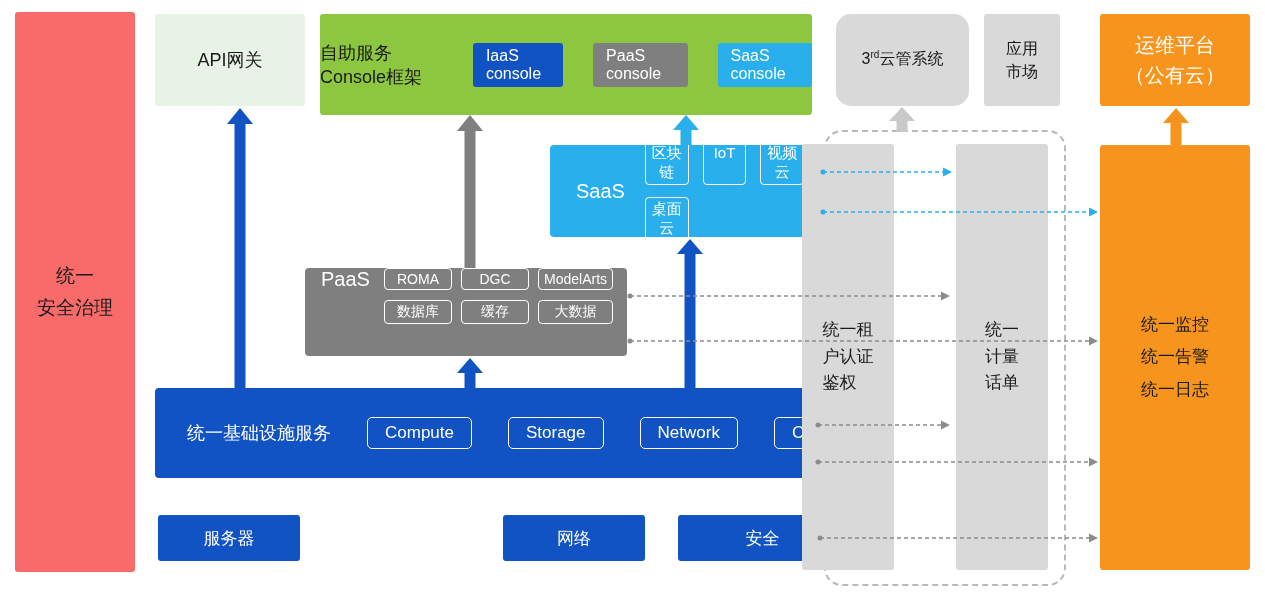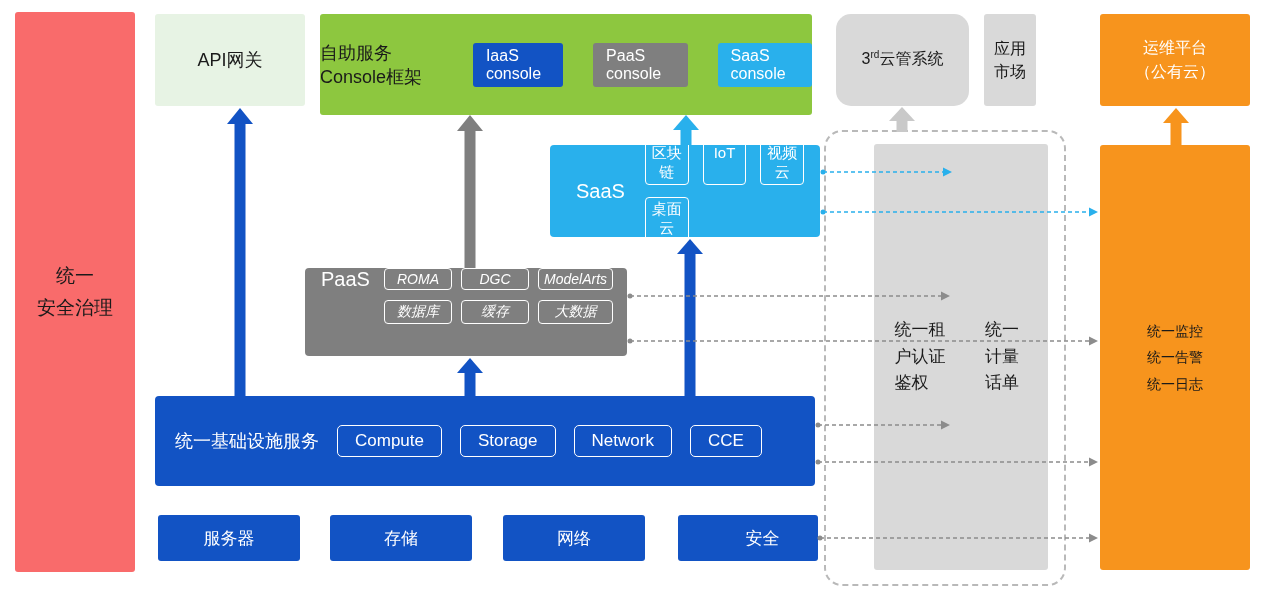--- a/index.html
+++ b/index.html
@@ -25,57 +25,57 @@
   .console-frame{ left:320px; top:14px; width:492px; height:101px; background:var(--green); border-radius:3px;
                   display:flex; justify-content:space-evenly; align-items:center; padding:4px 0; }
   .cf-title{ font-size:18px; }
   .cf-row{ display:flex; gap:30px;margin-left:15px; }
   .cf-chip{ color:#fff; font-size:16px; padding:4px 13px; border-radius:3px; }
   .cf-chip.iaas{ background:var(--blue); }
   .cf-chip.paas{ background:var(--gray); }
   .cf-chip.saas{ background:var(--cyan); }
   .third-party{ left:836px; top:14px; width:133px; height:92px; background:var(--lgray); font-size:16px;border-radius:15px; }
   .third-party sup{ font-size:10px; }
-  .app-market{ left:984px; top:14px; width:52px; height:92px; background:var(--lgray); font-size:16px; line-height:1.45; }
-  .ops-top{ left:1100px; top:14px; width:150px; height:92px; background:var(--orange); color:#fff; font-size:16px; line-height:1.5; }
+  .app-market{ left:984px; top:14px; width:76px; height:92px; background:var(--lgray); font-size:16px; line-height:1.45; }
+  .ops-top{ left:1100px; top:14px; width:150px; height:92px; background:var(--orange); color:#fff; font-size:20px; line-height:1.5; }
 
   
   .saas-box{ left:550px; top:145px; width:270px; height:92px; background:var(--cyan); border-radius:4px;
              display:flex; align-items:center; gap:20px; padding:0 16px 0 26px; }
   .blk-label{ color:#fff; font-size:20px; }
   .grid{ display:grid; flex:1; }
   .g2{ grid-template-columns:1fr 1fr 1fr; gap:12px 14px; }
-  .g3{ grid-template-columns:1fr 1fr 1.1fr; gap:10px 9px;font-style:italic; }
+  .g3{ grid-template-columns:1fr 1fr 1.1fr; gap:10px 9px; }
   .chip{ border:1.5px solid #fff; border-radius:4px; color:#fff; text-align:center; font-size:15px; padding:2px 4px; }
 
   
   .paas-box{ left:305px; top:268px; width:322px; height:88px; background:var(--gray); border-radius:4px;
              display:flex; align-items:flex-start; gap:14px; padding:0 14px 0 16px; }
   .paas-box .chip{ font-size:14px; }
 
   
-  .iaas-box{ left:155px; top:396px; width:660px; height:90px; background:var(--blue); border-radius:4px;
-             display:flex; align-items:center; gap:18px; padding:0 20px; }
+  .iaas-box{ left:155px; top:388px; width:660px; height:90px; background:var(--blue); border-radius:4px;
+             display:flex; align-items:center; gap:36px; padding:0 32px; }
   .infra-label{ font-size:18px; white-space:nowrap; }
   .chip.big{ font-size:17px; padding:5px 17px; border-radius:5px; white-space:nowrap; }
 
   
   .hw{ background:var(--blue); color:#fff; font-size:17px; height:46px; top:515px; }
   .hw1{ left:158px; width:142px;text-align:center; }
   .hw2{ left:330px; width:142px; }
   .hw3{ left:503px; width:142px; }
   .hw4{ left:678px; width:140px;padding-left:29px; }
 
   
   .dashed-zone{ left:824px; top:130px; width:242px; height:456px; border:2px dashed #b9b9b9; border-radius:18px; }
   .vbar{ background:var(--lgray); top:144px; width:92px; height:426px; font-size:17px; line-height:1.55; }
-  .auth-bar{ left:874px; }
+  .auth-bar{ left:802px; }
   .auth-bar .txt{ text-align:left; }
   .meter-bar{ left:956px; }
-  .ops-bar{ left:1100px; top:145px; width:150px; height:425px; background:var(--orange); font-size:14px; line-height:1.9; border-radius:3px; }
+  .ops-bar{ left:1100px; top:145px; width:150px; height:425px; background:var(--orange); font-size:17px; line-height:1.9; border-radius:3px; }
 
   .connections{ left:0; top:0; z-index:5; pointer-events:none; }
 </style>
 </head>
 <body>
 
 <div class="canvas">
 
   <div class="abs box pre sec-bar">统一
 安全治理</div>
@@ -125,21 +125,20 @@
 
   <div class="abs iaas-box">
     <span class="blk-label infra-label">统一基础设施服务</span>
     <span class="chip big">Compute</span>
     <span class="chip big">Storage</span>
     <span class="chip big">Network</span>
     <span class="chip big">CCE</span>
   </div>
 
   <div class="abs box hw hw1">服务器</div>
-  <div class="abs box hw hw2">存储</div>
   <div class="abs box hw hw3">网络</div>
   <div class="abs box hw hw4">安全</div>
 
   <div class="abs dashed-zone"></div>
   <div class="abs box vbar auth-bar">
     <span class="pre txt">统一租
 户认证
 鉴权</span>
   </div>
   <div class="abs box vbar meter-bar">

